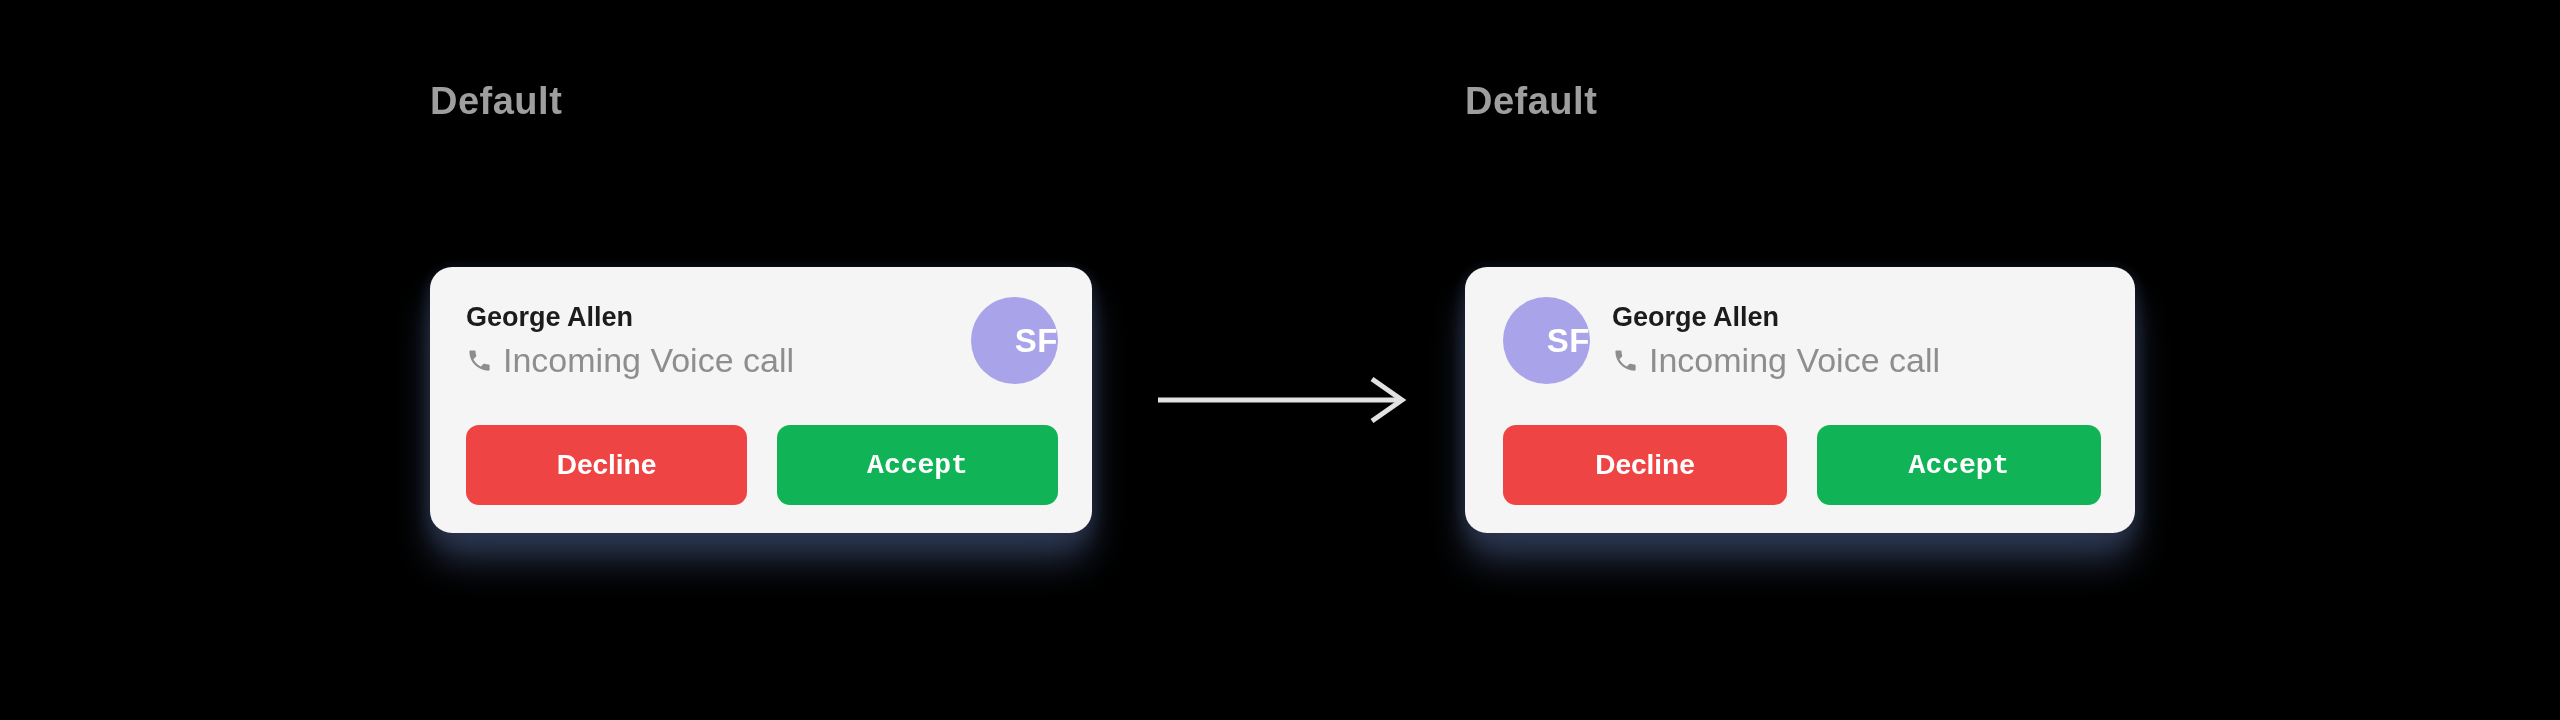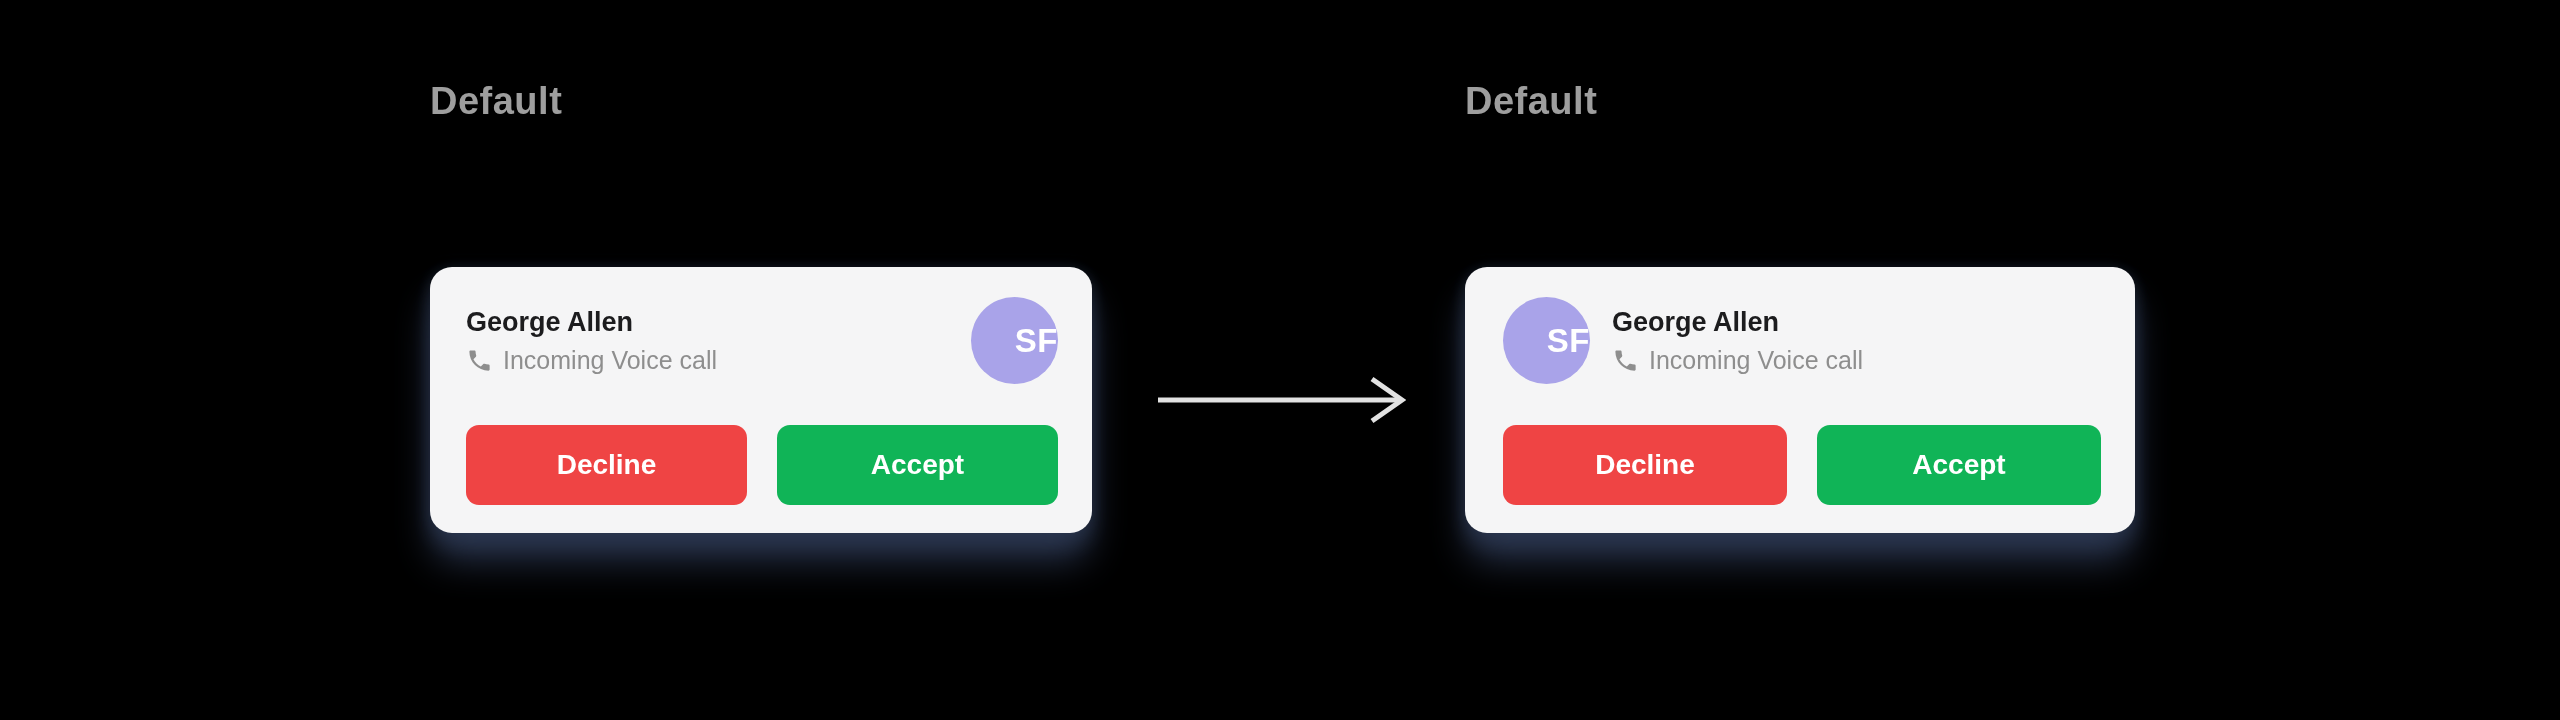--- a/index.html
+++ b/index.html
@@ -71,21 +71,21 @@
     font-weight: 700;
     color: var(--name_text);
     line-height: 1.15;
   }
 
   .call-status {
     display: flex;
     align-items: center;
     gap: 10px;
     margin-top: 9px;
-    font-size: 25px;
+    font-size: 34px;
     font-weight: 400;
     color: var(--subtitle_text);
     line-height: 1.1;
   }
   .phone-icon { display: inline-flex; width: 27px; height: 27px; flex: 0 0 auto; }
   .phone-icon svg { width: 100%; height: 100%; fill: var(--subtitle_text); }
 
   .avatar {
     width: 87px;
     height: 87px;
@@ -111,21 +111,21 @@
     height: 80px;
     border: none;
     border-radius: 13px;
     font-family: "Liberation Sans", sans-serif;
     font-size: 28px;
     font-weight: 700;
     color: var(--button_text);
     cursor: pointer;
   }
   .btn.decline { background: var(--decline_bg); }
-  .btn.accept  { background: var(--accept_bg); }
+  .btn.accept  { background: var(--accept_bg); font-family: Liberation Mono, monospace; }
 
   .transition-arrow {
     position: absolute;
     left: 1156px;
     top: 374px;
     width: 250px;
     height: 52px;
   }
   .transition-arrow svg { width: 100%; height: 100%; }
   .transition-arrow line, .transition-arrow polyline {

